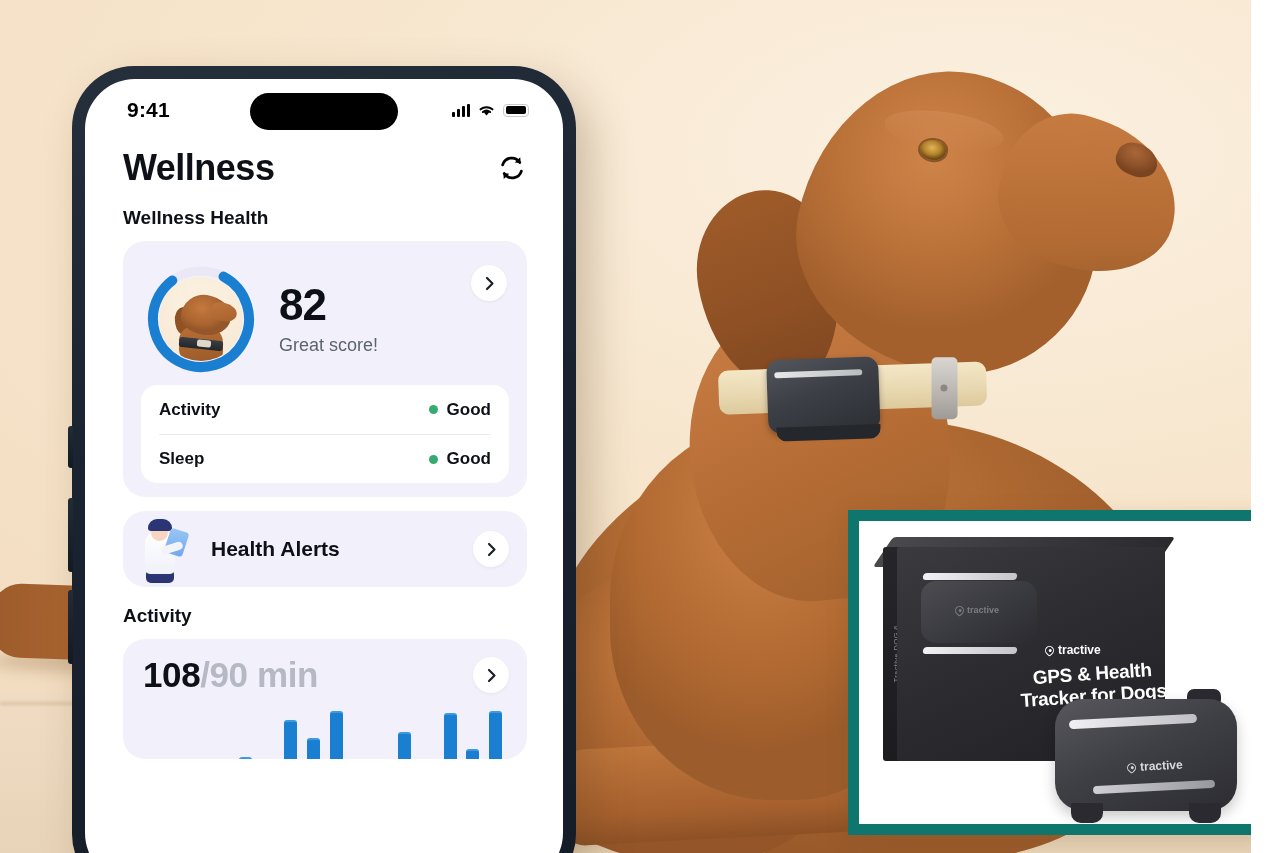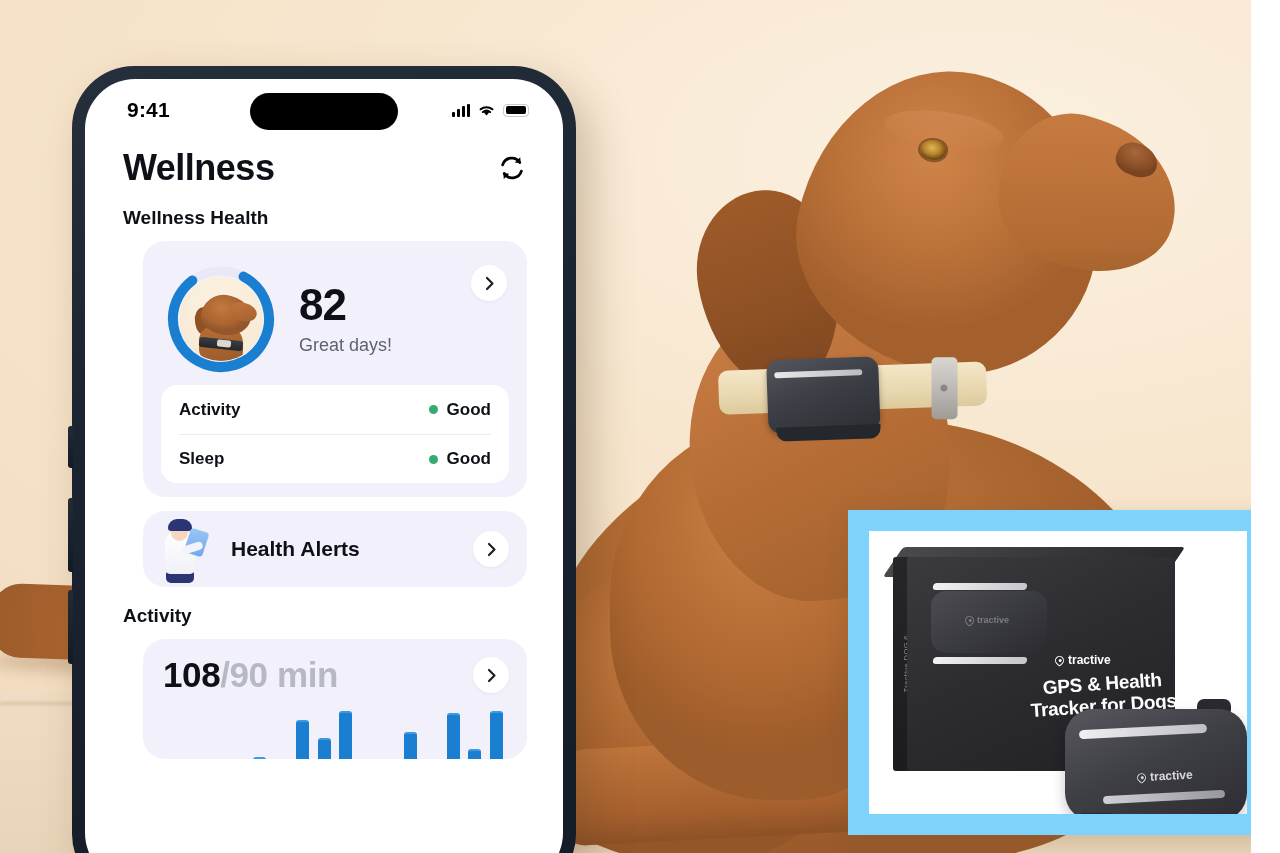--- a/index.html
+++ b/index.html
@@ -303,21 +303,20 @@
     font-size: 19px;
     font-weight: 700;
     color: #0d1117;
     margin-top: 18px;
   }
 
   .card {
     background: #f2f1fb;
     border-radius: 22px;
     margin-top: 12px;
-    margin-left: 20px;
   }
 
   .score-card { padding: 18px 18px 14px 18px; position: relative; }
 
   .score-top {
     display: flex;
     align-items: center;
     gap: 22px;
     padding: 4px 0 10px 4px;
   }
@@ -497,22 +496,22 @@
     background: #1a7fd0;
     border-radius: 3px 3px 0 0;
     border-top: 2px solid #3d9ae0;
   }
 
   
   .product-inset {
     position: absolute;
     left: 848px; top: 510px;
     width: 420px; height: 325px;
-    background: #7dd3fc;
-    padding: 21px;
+    background: #0f766e;
+    padding: 11px;
     box-shadow: 0 6px 20px rgba(120,84,44,.22);
   }
   .product-inner {
     position: relative;
     width: 100%; height: 100%;
     background: #ffffff;
     overflow: hidden;
   }
   .box-top {
     position: absolute;
@@ -744,21 +743,21 @@
                 <div class="rp-ear"></div>
                 <div class="rp-neck"></div>
                 <div class="rp-head"></div>
                 <div class="rp-muzzle"></div>
                 <div class="rp-collar"></div>
                 <div class="rp-collar-tag"></div>
               </div>
             </div>
             <div>
               <div class="score-num">82</div>
-              <div class="score-caption">Great days!</div>
+              <div class="score-caption">Great score!</div>
             </div>
           </div>
 
           <div class="metrics-box">
             <div class="metric-row">
               <div class="metric-name">Activity</div>
               <div class="metric-val">
                 <span class="metric-dot"></span>
                 <span class="metric-status">Good</span>
               </div>

